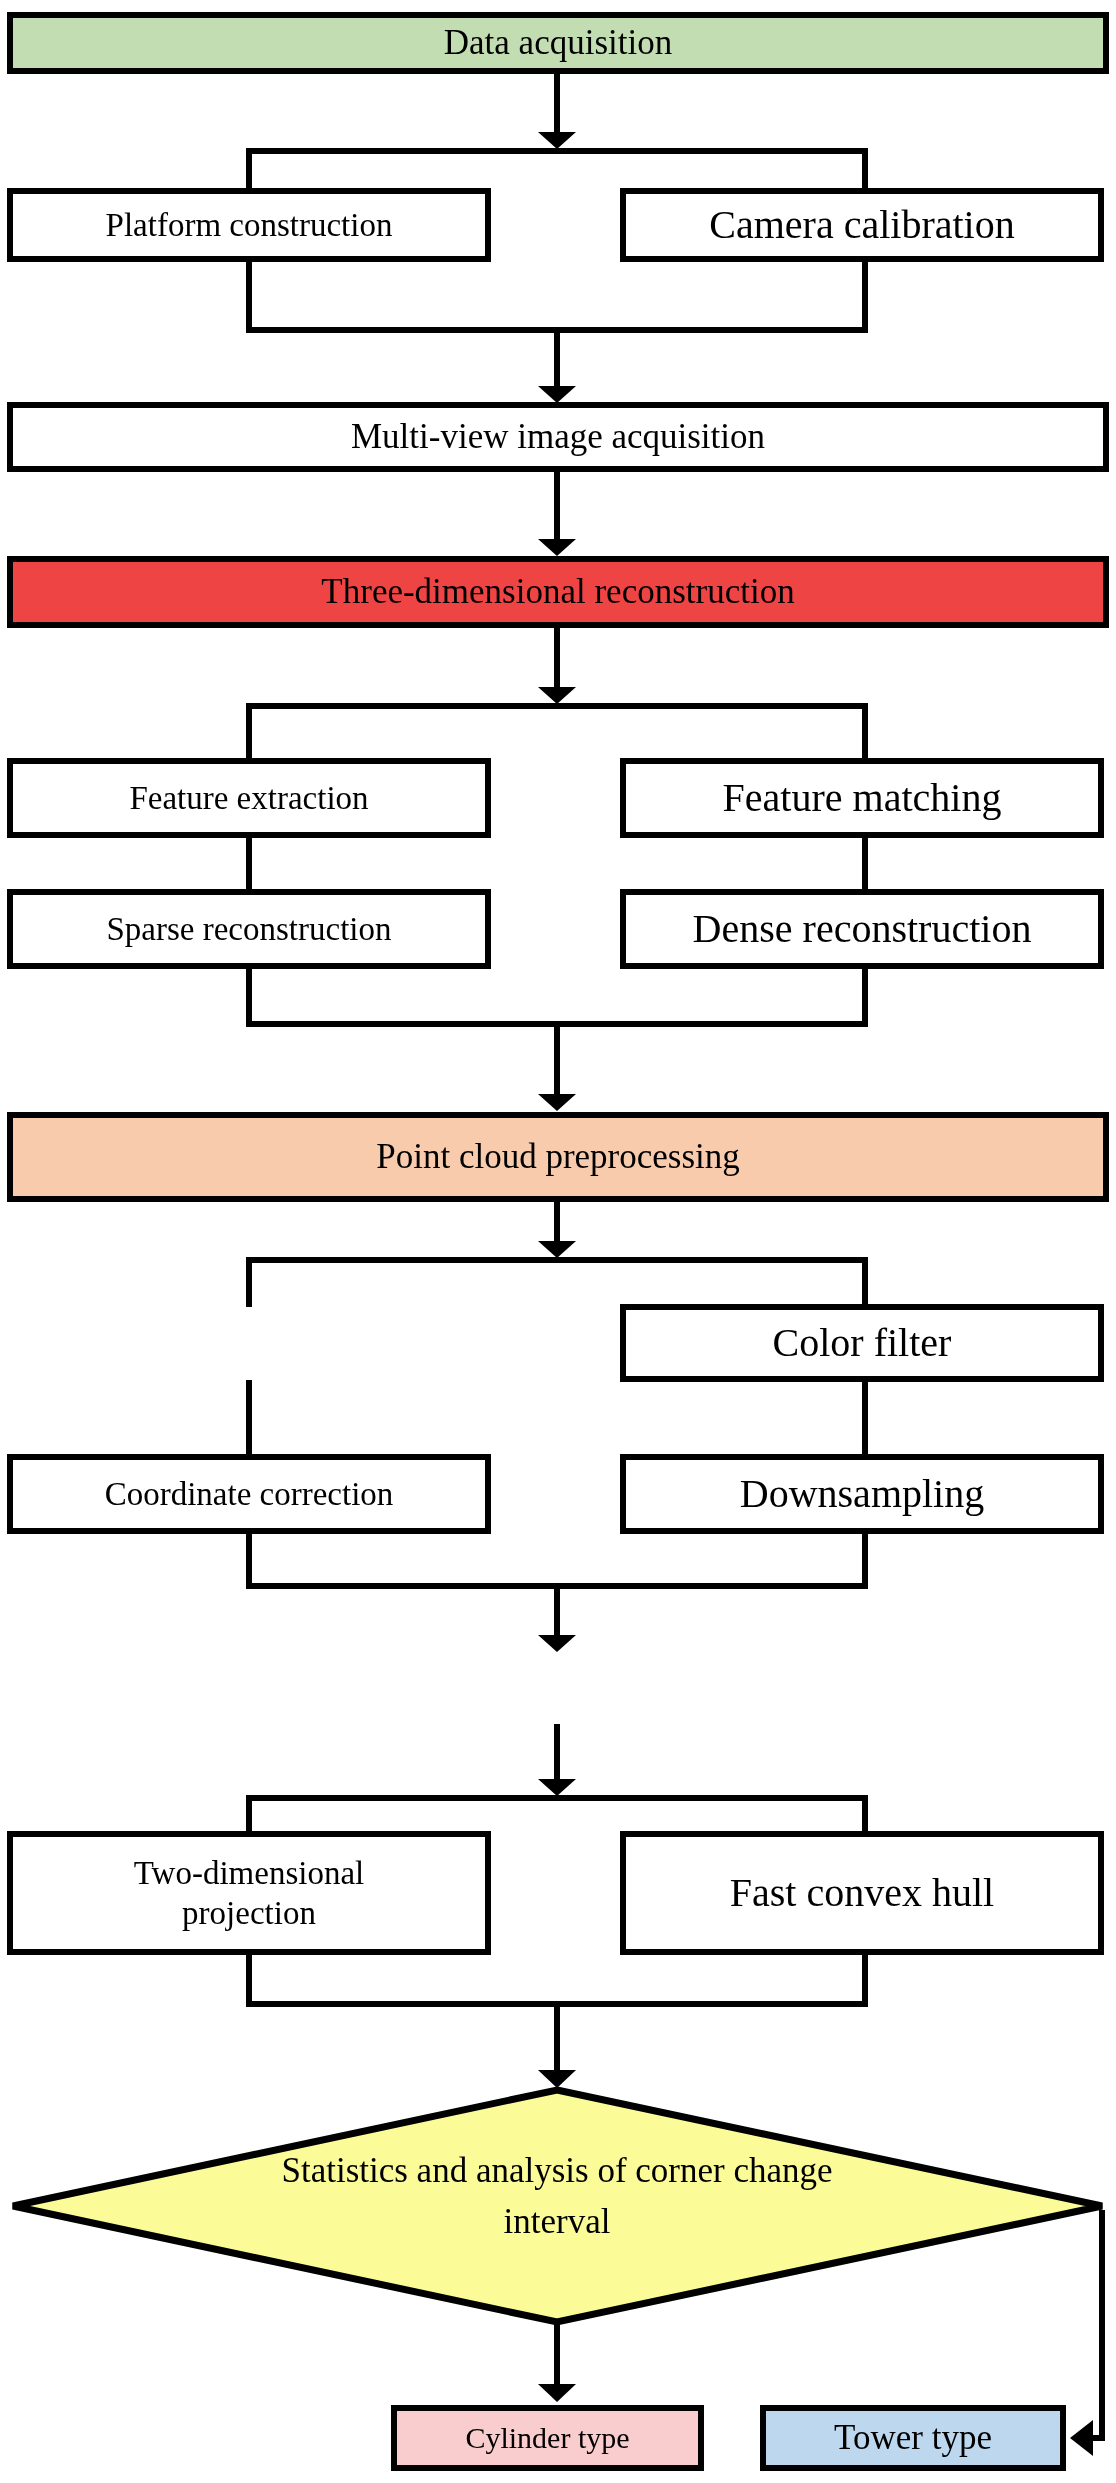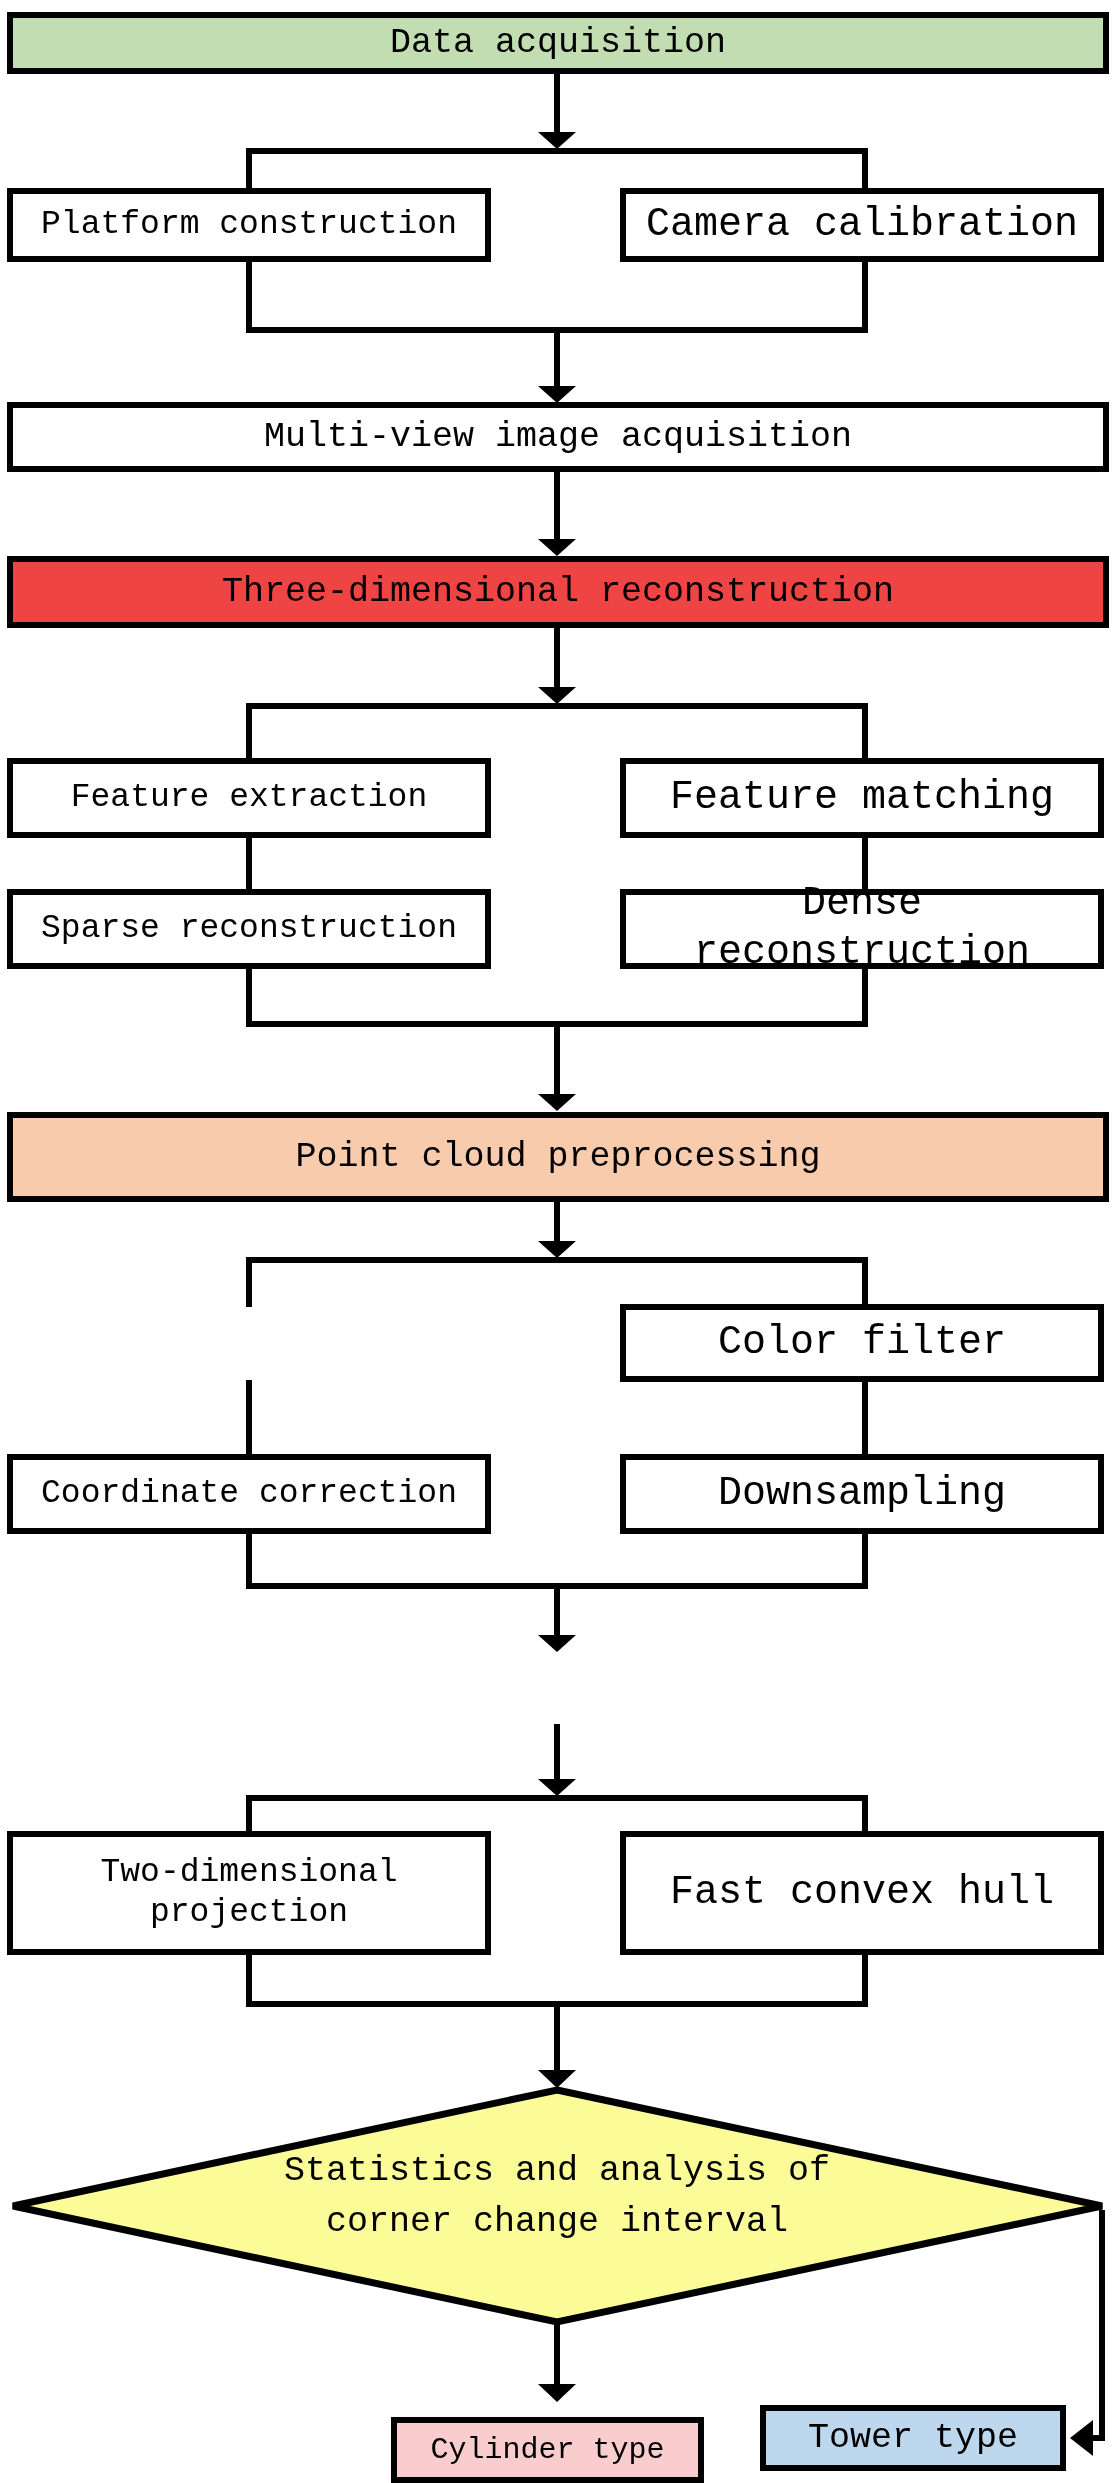--- a/index.html
+++ b/index.html
@@ -1,20 +1,20 @@
 <!DOCTYPE html>
 <html><head>
 <meta charset="utf-8">
 <style>
   html,body{margin:0;padding:0;background:#fff;}
   #canvas{
     position:relative;
     width:1116px;height:2483px;
     background:#fff;
-    font-family:Liberation Mono, monospace;
+    font-family:Liberation Serif, serif;
     color:#000;
     border-radius:17px;
   }
   #edges{position:absolute;left:0;top:0;width:1116px;height:2483px;}
   .edge{stroke:#000;stroke-width:6;fill:none;}
   .head{fill:#000;stroke:none;}
   .node{
     position:absolute;box-sizing:border-box;
     border:6px solid #000;background:#fff;
     display:flex;align-items:center;justify-content:center;
@@ -143,20 +143,20 @@
 
   <div class="node side-l" style="top:1831px;height:124px;padding:12px 60px">
     <span>Two-dimensional projection</span>
   </div>
   <div class="node side-r" style="top:1831px;height:124px">
     <span>Fast convex hull</span>
   </div>
 
   <div class="diamond-label">Statistics and analysis of corner change interval</div>
 
-  <div class="result" style="left: 391px; top: 2405px; width: 313px; height: 66px; font-size: 30px; background-color: rgb(249, 205, 206); margin-top: 12px;">
+  <div class="result" style="left: 391px; top: 2405px; width: 313px; height: 66px; font-size: 30px; background-color: rgb(249, 205, 206);">
     <span>Cylinder type</span>
   </div>
   <div class="result" style="left: 760px; top: 2405px; width: 306px; height: 66px; font-size: 35px; background-color: rgb(189, 215, 238);">
     <span>Tower type</span>
   </div>
 
 </div>
 
 </body></html>

